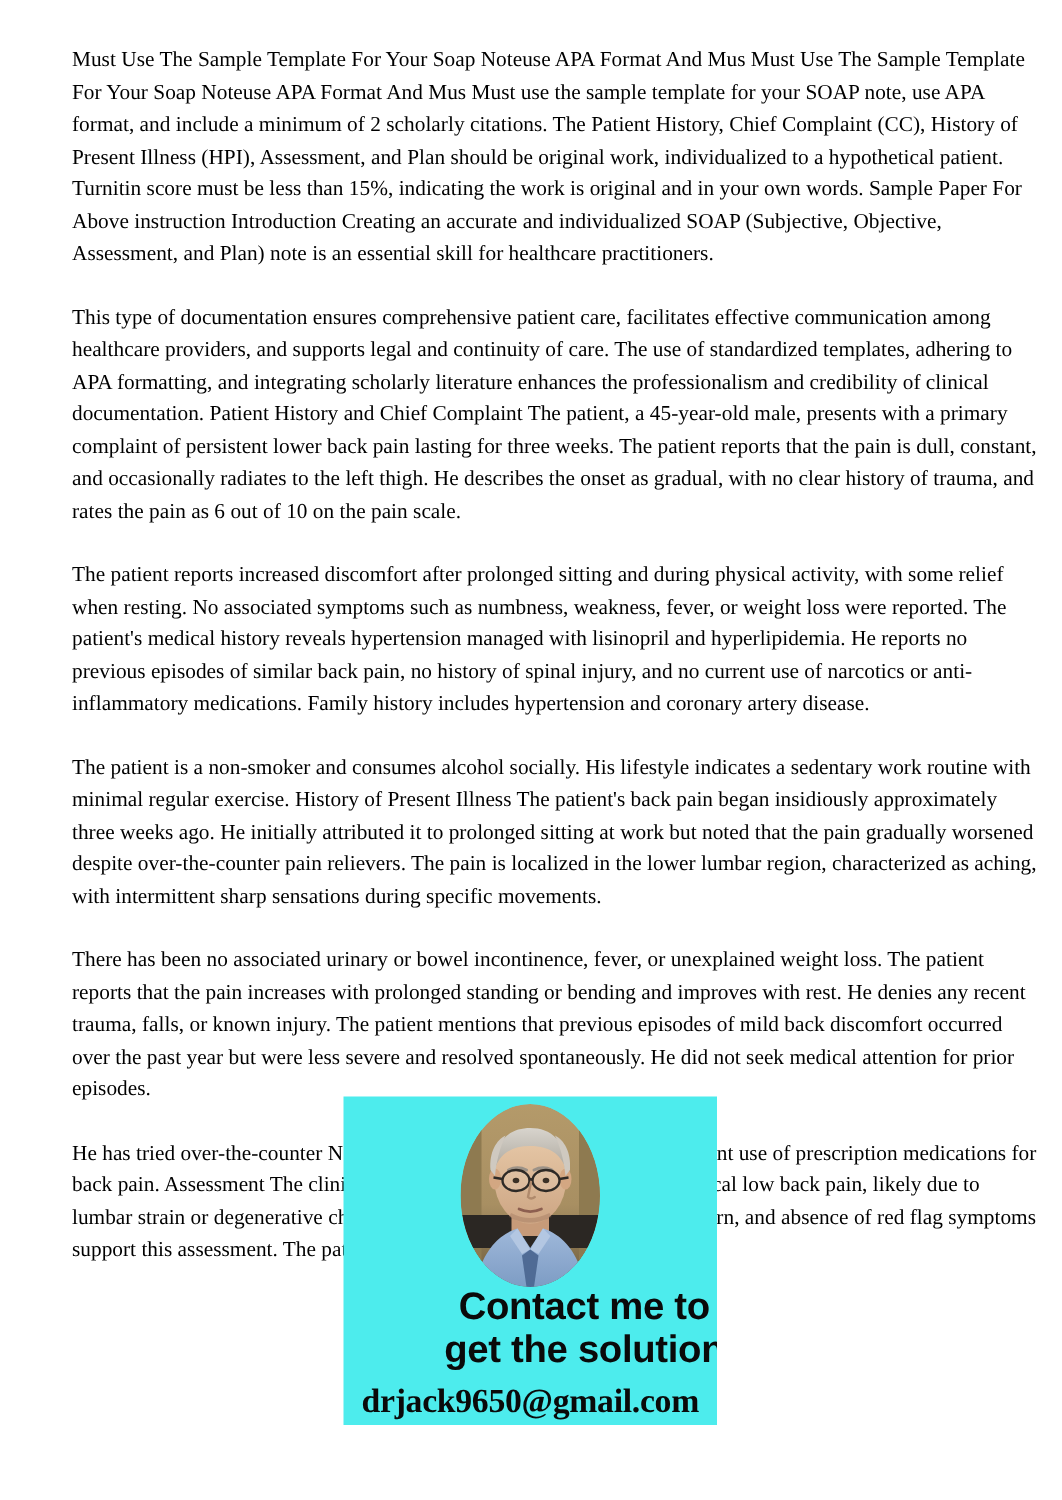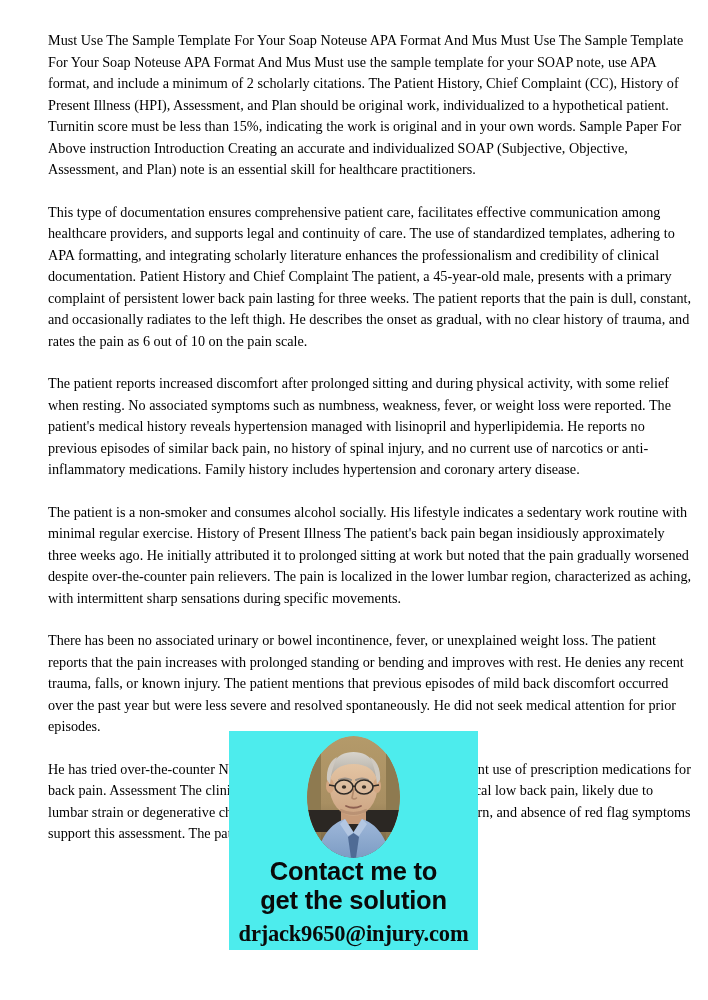--- a/index.html
+++ b/index.html
@@ -73,20 +73,21 @@
     top: 126px;
     width: 249px;
     text-align: center;
     font-family: "Liberation Sans", "DejaVu Sans", sans-serif;
     font-weight: bold;
     font-size: 25.5px;
     line-height: 29px;
     color: #0a0a0a;
     letter-spacing: -0.2px;
     white-space: pre-line;
+    padding-left: 36px;
   }
 
   #overlay-email {
     position: absolute;
     left: 0;
     top: 190px;
     width: 249px;
     text-align: center;
     font-family: "Liberation Serif", "DejaVu Serif", serif;
     font-weight: bold;
@@ -178,16 +179,16 @@
 
           <path d="M39 70 q7.5 3.5 15 0" stroke="#8d5f50" stroke-width="1.8" fill="none" stroke-linecap="round"></path>
 
           <path d="M33 74 q13 7 27 0" stroke="rgba(150,110,85,0.35)" stroke-width="3" fill="none"></path>
         </g>
       </svg>
     </div>
 
     <div id="overlay-heading">Contact me to
 get the solution</div>
-    <div id="overlay-email">drjack9650@injury.com</div>
+    <div id="overlay-email">drjack9650@gmail.com</div>
   </div>
 
 </div>
 
 </body></html>

